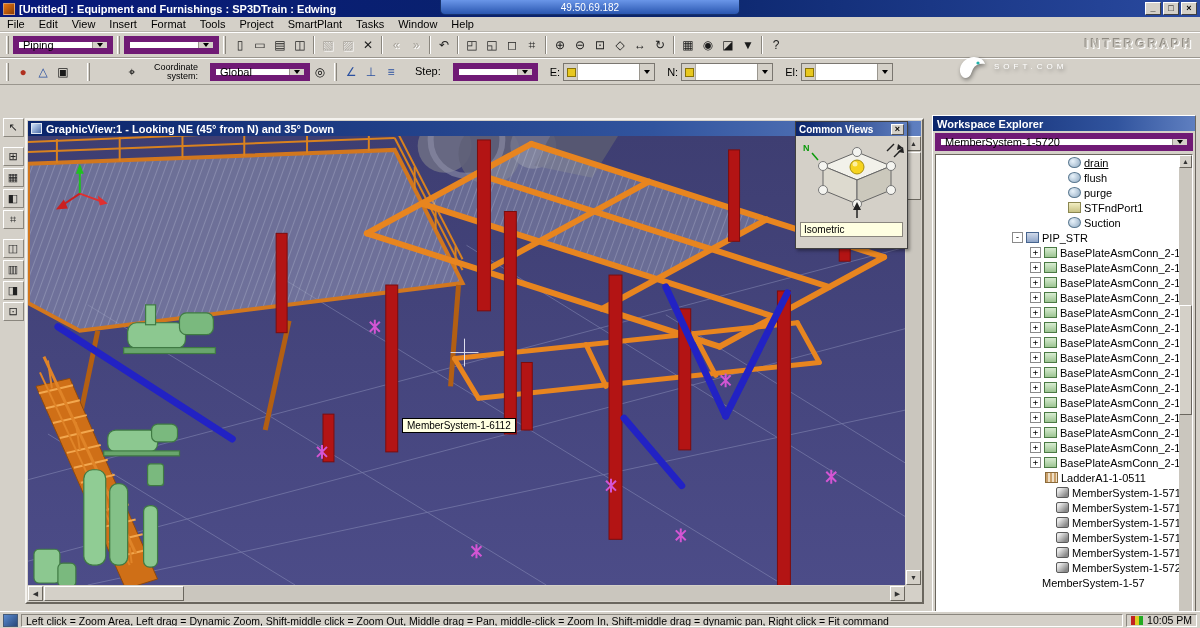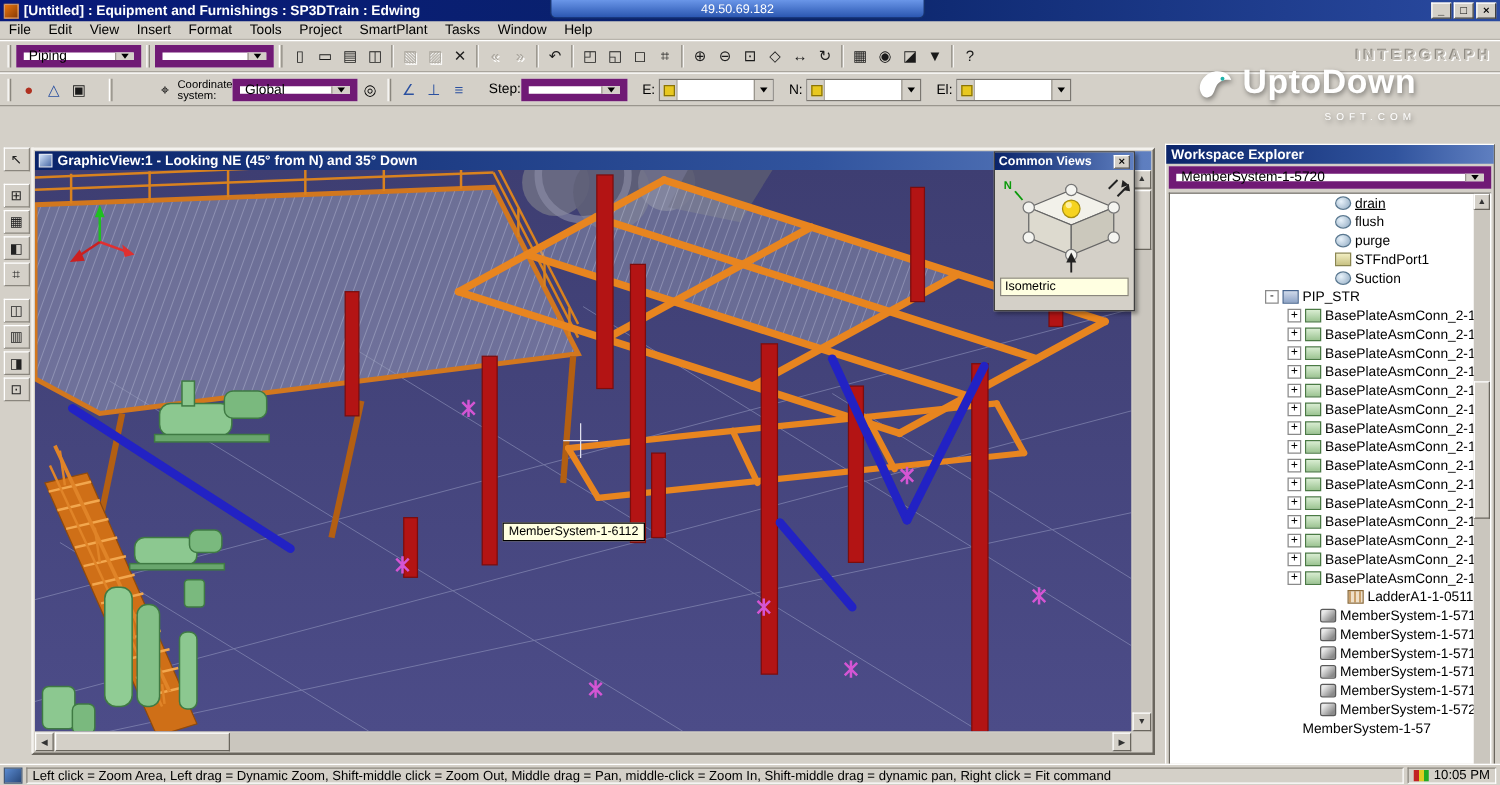--- a/index.html
+++ b/index.html
@@ -35,21 +35,21 @@
   .combo .val{flex:1;font-size:11px;padding:0 4px;white-space:nowrap;overflow:hidden}
   .cbtn{width:15px;height:100%;background:#d4d0c8;border-left:1px solid #9a968e;
     display:flex;align-items:center;justify-content:center;flex:none}
   .tri{width:0;height:0;border-left:3px solid transparent;border-right:3px solid transparent;border-top:4px solid #000}
   .tb-item{width:20px;height:18px;display:flex;align-items:center;justify-content:center;
     font-size:12px;color:#1a1a1a;flex:none}
   .tb-item.dis{color:#a8a49c;text-shadow:1px 1px 0 #fff}
   .tb-item.sep{width:2px;height:18px;border-left:1px solid #8a867e;border-right:1px solid #fff;margin:0 3px}
   .tb-item.red{color:#b03020}
   .tb-item.bl{color:#2a50a0}
-  .small-label{font-size:9px;line-height:9px;margin:0 0;flex:none}
+  .small-label{font-size:9px;line-height:9px;text-align:right;margin:0 12px;flex:none}
   .flat-btn{width:20px;height:18px;display:flex;align-items:center;justify-content:center;font-size:12px;flex:none}
   .coordfield{display:flex;align-items:center;margin-left:12px;flex:none}
   .cf-label{font-size:11px;margin-right:3px}
   .cf-group{display:flex;width:92px;height:18px;background:#fff;border:1px solid #7a7670;align-items:center}
   .cf-ico{width:14px;height:16px;background:#d4d0c8;border-right:1px solid #b0aca4;position:relative;flex:none}
   .cf-ico::after{content:"";position:absolute;left:3px;top:4px;width:7px;height:7px;background:#e8c820;border:1px solid #8a7408}
   .cf-val{flex:1;font-size:11px;padding:0 2px}
   #intergraph{position:absolute;right:6px;top:37px;font-size:12px;font-weight:bold;letter-spacing:3px;
     color:#c4c0b8;text-shadow:-1px -1px 0 #8f8b83,1px 1px 0 #ffffff;z-index:5}
 
@@ -666,21 +666,21 @@
           <span class="t-ico plate"></span>
           <span class="t-label">BasePlateAsmConn_2-1-070</span>
         </div>
 
         <div class="tree-row" style="padding-left: 94px;">
           <span class="t-box">+</span>
           <span class="t-ico plate"></span>
           <span class="t-label">BasePlateAsmConn_2-1-070</span>
         </div>
 
-        <div class="tree-row" style="padding-left: 95px; margin-left: 33px;">
+        <div class="tree-row" style="padding-left: 95px;">
           <span class="t-box"></span>
           <span class="t-ico ladder"></span>
           <span class="t-label">LadderA1-1-0511</span>
         </div>
 
         <div class="tree-row" style="padding-left: 106px;">
           <span class="t-box"></span>
           <span class="t-ico member"></span>
           <span class="t-label">MemberSystem-1-5715</span>
         </div>
@@ -755,16 +755,15 @@
     <span class="tray-time">10:05 PM</span>
   </div>
 </div>
 
 <div id="watermark">
   <svg viewBox="0 0 32 32" width="32" height="32">
     <path d="M4 20 C3 12 10 5 18 5 C24 5 28 8 29 12 C23 11 19 13 17 17 C15 21 15 25 10 26 C7 26 5 24 4 20 Z" fill="#fff"></path>
     <circle cx="22" cy="11" r="1.6" fill="#20b2aa"></circle>
   </svg>
   <div class="wm-text">
-    <span>UptoDown</span>
     <span class="wm-sub">SOFT.COM</span>
   </div>
 </div>
 
 </body></html>

